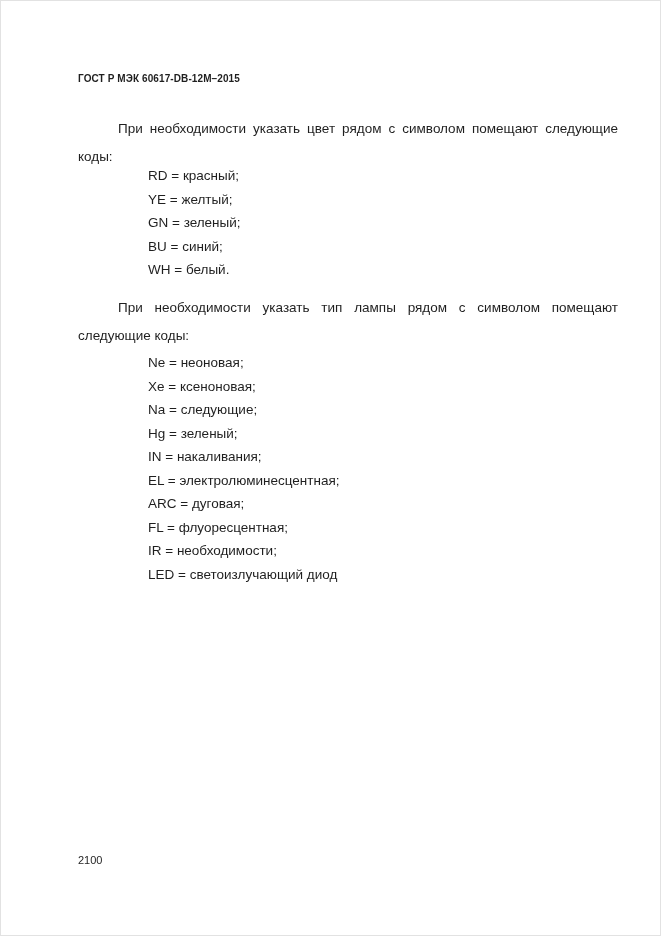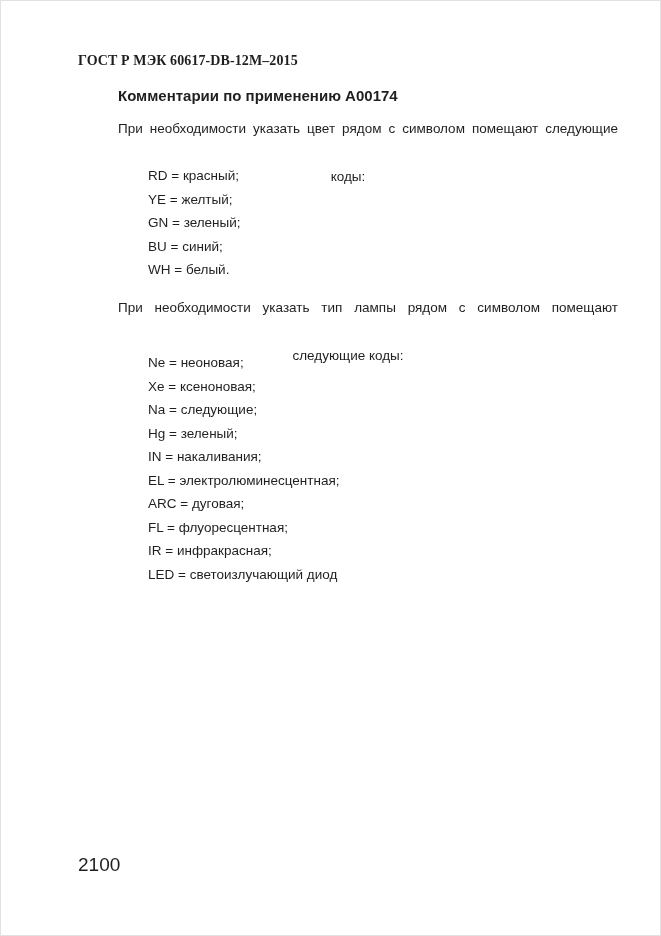--- a/index.html
+++ b/index.html
@@ -10,26 +10,25 @@
     height: 936px;
     background: #ffffff;
     border: 1px solid #e2e2e2;
     font-family: "Liberation Sans", "DejaVu Sans", sans-serif;
     color: #1f1f1f;
     overflow: hidden;
   }
   .doc-header {
     position: absolute;
     left: 77px;
-    top: 52px;
-    font-size: 14px;
+    top: 72px;
+    font-size: 10px;
     font-weight: bold;
     letter-spacing: 0.1px;
     white-space: nowrap;
-    font-family: Liberation Serif, serif;
   }
   .doc-title {
     position: absolute;
     left: 117px;
     top: 86px;
     font-size: 15px;
     font-weight: bold;
     white-space: nowrap;
   }
   .para {
@@ -39,22 +38,21 @@
     font-size: 13.5px;
     line-height: 27.5px;
   }
   .para .line-justify {
     text-indent: 40px;
     text-align: justify;
     text-align-last: justify;
     white-space: nowrap;
   }
   .para .line-plain {
-    text-align: center;
-    margin-top: 20px;
+    text-align: left;
   }
   .para1 { top: 114px; }
   .para2 { top: 293px; }
   .code-list {
     position: absolute;
     left: 117px;
     font-size: 13.5px;
     line-height: 23.5px;
     margin-left: 30px;
   }
@@ -65,31 +63,30 @@
     left: 117px;
     top: 647px;
     font-size: 13.5px;
     white-space: nowrap;
   }
   .applicable-row .values { margin-left: 24px; }
   .page-number {
     position: absolute;
     left: 77px;
     top: 853px;
-    font-size: 19px;
+    font-size: 11px;
   }
 </style>
 </head>
 <body>
 
 <div class="page">
 
   <div class="doc-header">ГОСТ Р МЭК 60617-DB-12M–2015</div>
 
-  <div class="doc-title">Комментарии по применению A00174</div>
 
   <div class="para para1">
     <div class="line-justify">При необходимости указать цвет рядом с символом помещают следующие</div>
     <div class="line-plain">коды:</div>
   </div>
 
   <div class="code-list color-list">
     <div class="list-item">RD = красный;</div>
     <div class="list-item">YE = желтый;</div>
     <div class="list-item">GN = зеленый;</div>
@@ -104,20 +101,20 @@
 
   <div class="code-list lamp-list">
     <div class="list-item">Ne = неоновая;</div>
     <div class="list-item">Xe = ксеноновая;</div>
     <div class="list-item">Na = следующие;</div>
     <div class="list-item">Hg = зеленый;</div>
     <div class="list-item">IN = накаливания;</div>
     <div class="list-item">EL = электролюминесцентная;</div>
     <div class="list-item">ARC = дуговая;</div>
     <div class="list-item">FL = флуоресцентная;</div>
-    <div class="list-item">IR = инфракрасная;</div>
+    <div class="list-item">IR = необходимости;</div>
     <div class="list-item">LED = светоизлучающий диод</div>
   </div>
 
 
   <div class="page-number">2100</div>
 
 </div>
 
 </body></html>

